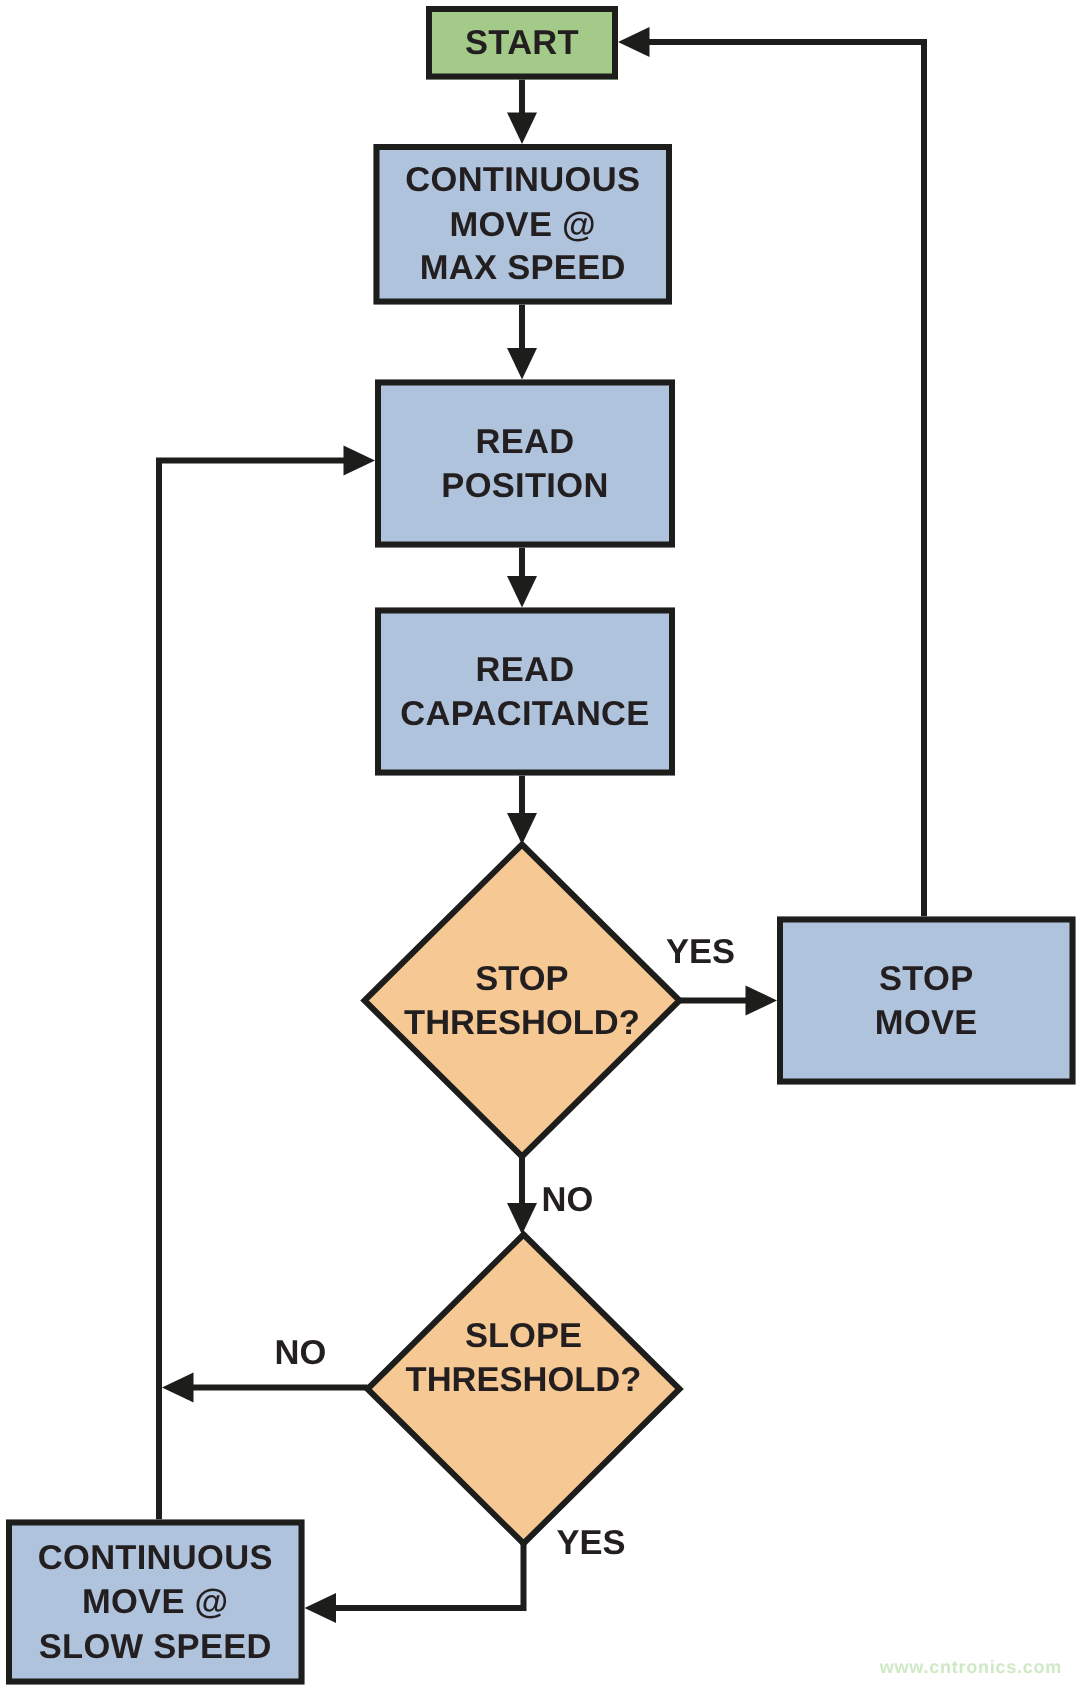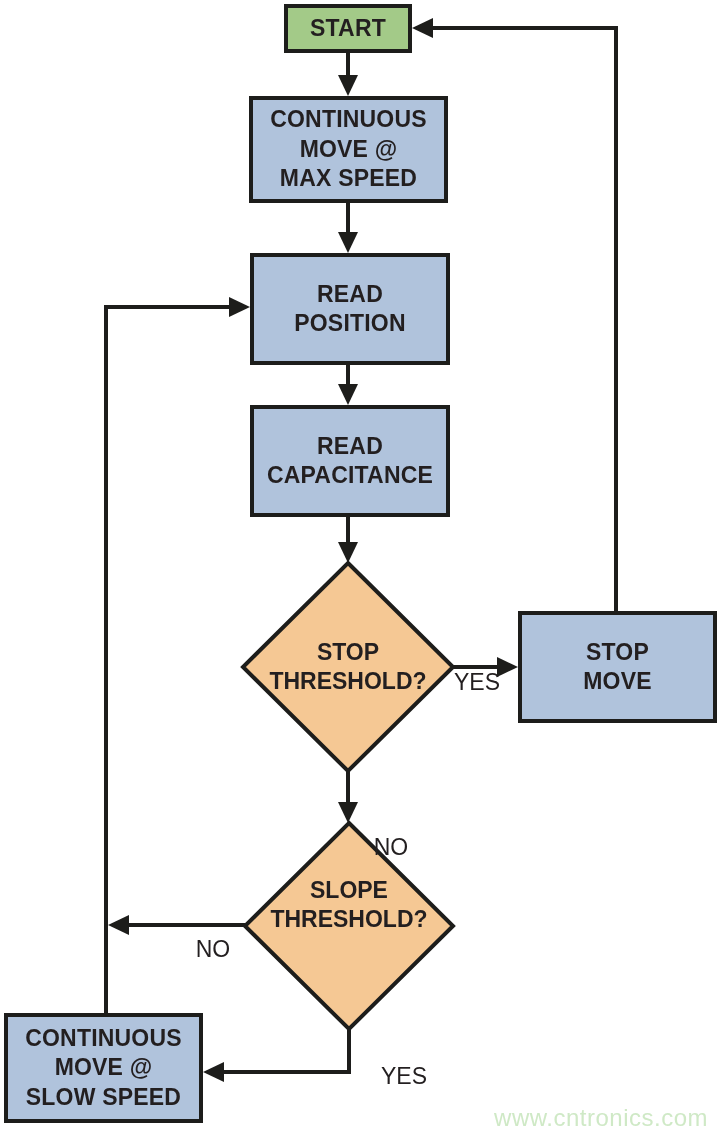--- a/index.html
+++ b/index.html
@@ -32,28 +32,27 @@
   .diamond-label{
     position:absolute;z-index:2;
     display:flex;align-items:center;justify-content:center;
     text-align:center;
     font-weight:bold;font-size:23px;line-height:1.28;
     color:var(--text);
     white-space:pre-line;
   }
   .edge-label{
     position:absolute;z-index:2;
-    font-weight:normal;font-size:23px;
+    font-weight:bold;font-size:23px;
     color:var(--text);
-    text-align:center;
-    margin-top:48px;
+    text-align:left;
   }
   .watermark{
     position:absolute;z-index:2;
-    font-size:24px;font-weight:normal;
+    font-size:12px;font-weight:bold;
     letter-spacing:0.5px;
   }
   
   .n-start{left:284px;top:4px;width:128px;height:49px;}
   .n-max{left:249px;top:96px;width:199px;height:107px;}
   .n-rpos{left:250px;top:253px;width:200px;height:112px;}
   .n-rcap{left:250px;top:405px;width:200px;height:112px;}
   .n-smove{left:518px;top:611px;width:199px;height:112px;}
   .n-slow{left:4px;top:1013px;width:199px;height:110px;}
   .d-stop{left:248px;top:563px;width:200px;height:208px;}

